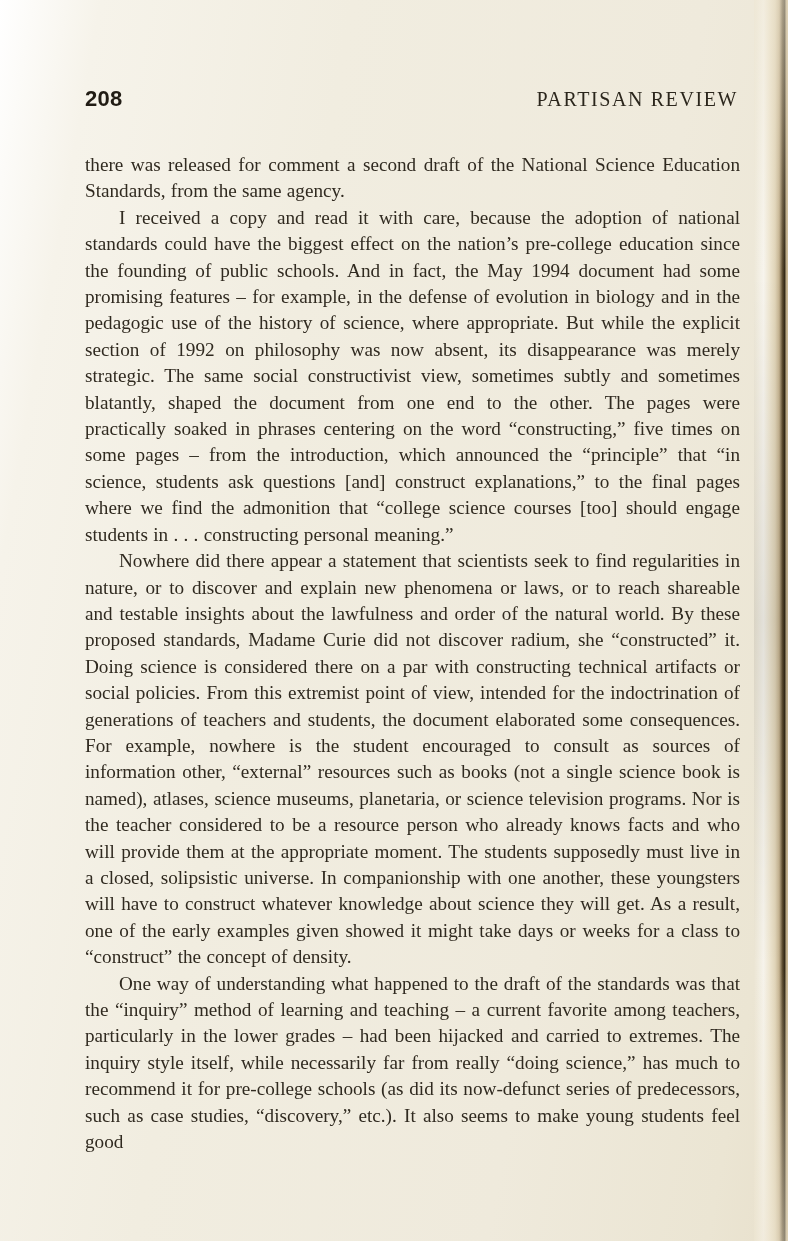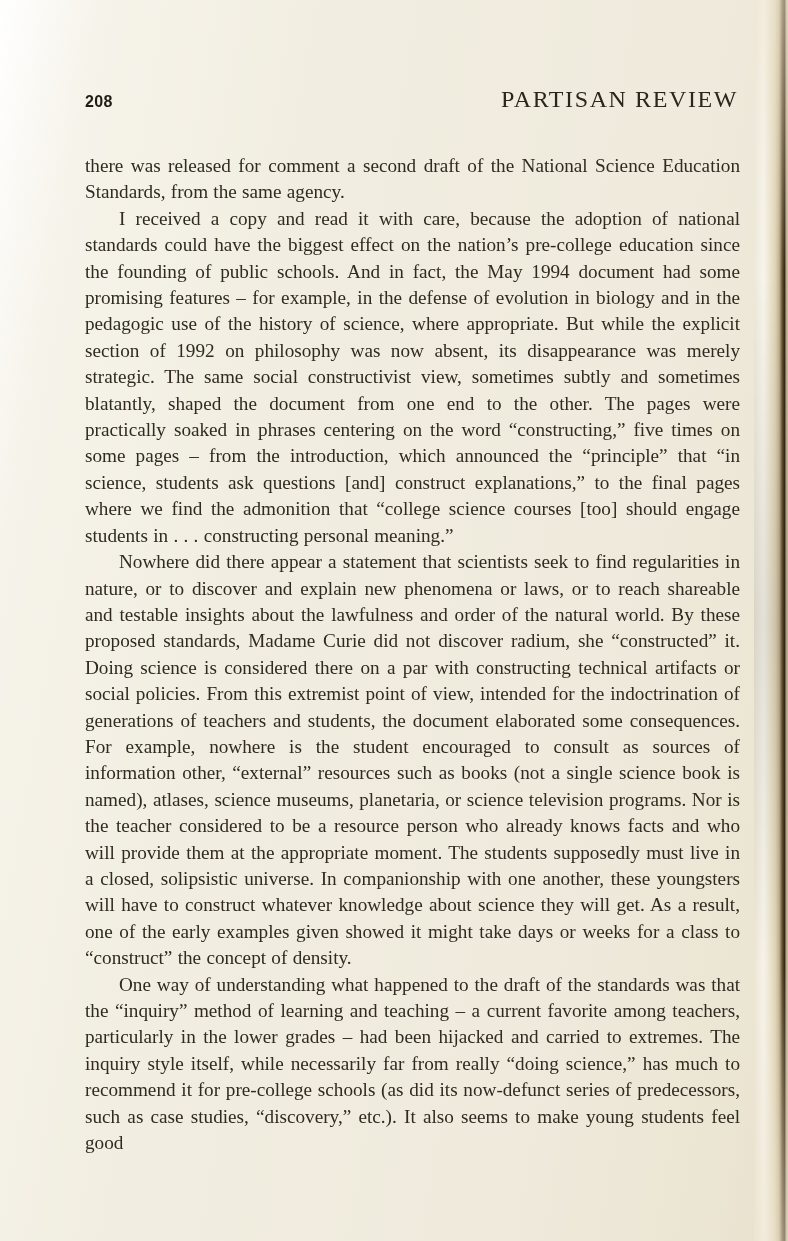--- a/index.html
+++ b/index.html
@@ -55,27 +55,27 @@
   }
   .running-head {
     display: flex;
     justify-content: space-between;
     align-items: baseline;
     margin: 86px 50px 0 85px;
   }
   .folio {
     font-family: "Liberation Sans", sans-serif;
     font-weight: 700;
-    font-size: 16px;
+    font-size: 22px;
     letter-spacing: 0.3px;
     color: #211c14;
   }
   .journal {
     font-family: "Liberation Serif", serif;
-    font-size: 24px;
+    font-size: 20px;
     letter-spacing: 1.6px;
     color: #2b261c;
   }
   .body-text {
     margin: 40px 48px 0 85px;
     text-align: justify;
     font-size: 19.2px;
     line-height: 26.4px;
     color: #302a20;
   }

